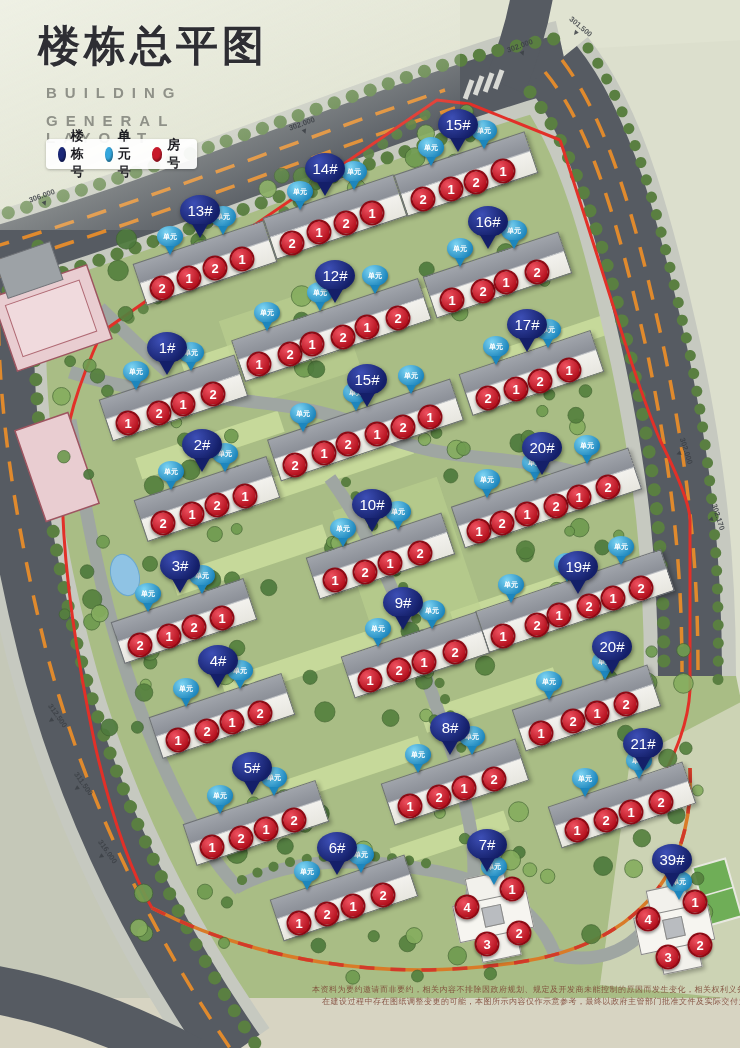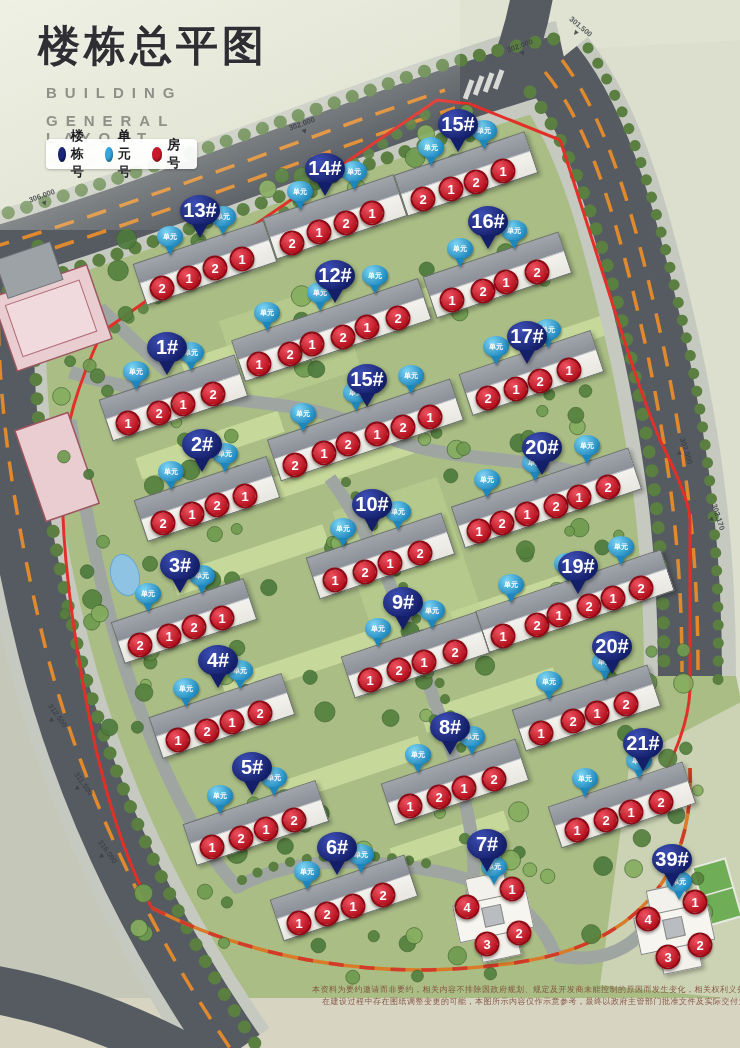--- a/index.html
+++ b/index.html
@@ -41,21 +41,21 @@
   .upin .bub{position:absolute;left:0;top:0;width:26px;height:21px;border-radius:50%;
         background:radial-gradient(circle at 35% 30%,#7ed5f4,#1d86bd 75%);
         color:#fff;font-size:7px;font-weight:bold;display:flex;align-items:center;justify-content:center;letter-spacing:0;}
   .upin .tail{position:absolute;left:8px;top:20px;width:0;height:0;
         border-left:5px solid transparent;border-right:5px solid transparent;border-top:9px solid #1d86bd;}
 
   .bpin{position:absolute;width:40px;height:43px;z-index:5;transform:translate(-50%,-100%);
         filter:drop-shadow(1px 2px 2px rgba(0,0,0,.45));}
   .bpin .bub{position:absolute;left:0;top:0;width:40px;height:31px;border-radius:50%;
         background:radial-gradient(circle at 35% 28%,#3d4fb6,#141f69 72%);
-        color:#fff;font-size:20px;font-weight:bold;display:flex;align-items:center;justify-content:center;}
+        color:#fff;font-size:15px;font-weight:normal;display:flex;align-items:center;justify-content:center;}
   .bpin .tail{position:absolute;left:12px;top:29px;width:0;height:0;
         border-left:8px solid transparent;border-right:8px solid transparent;border-top:14px solid #141f69;}
 
   .elev{position:absolute;z-index:2;color:#3c4046;font-size:7.5px;font-weight:bold;
         display:flex;flex-direction:column;align-items:center;line-height:1.1;opacity:.85;}
   .elev .tri{font-size:8px;}
 
   
   .disc{position:absolute;z-index:9;color:#7c4434;font-size:8px;white-space:nowrap;
         filter:blur(.7px);opacity:.85;letter-spacing:.5px;}
@@ -671,21 +671,21 @@
         <div class="tail"></div>
       </div>
       <div class="upin" style="left: 548px; top: 349px;">
         <div class="bub">单元</div>
         <div class="tail"></div>
       </div>
       <div class="room" style="left: 488px; top: 398px;">2</div>
       <div class="room" style="left: 516px; top: 389px;">1</div>
       <div class="room" style="left: 540px; top: 381px;">2</div>
       <div class="room" style="left: 569px; top: 370px;">1</div>
-      <div class="bpin" style="left: 527px; top: 352px; margin-top: 12px;">
+      <div class="bpin" style="left: 527px; top: 352px;">
         <div class="bub">17#</div>
         <div class="tail"></div>
       </div>
       <div class="slab" style="width: 185px; left: 453px; top: 476px; transform: rotate(-18.5deg);"></div>
       <div class="upin" style="left: 487px; top: 499px;">
         <div class="bub">单元</div>
         <div class="tail"></div>
       </div>
       <div class="upin" style="left: 535px; top: 482px;">
         <div class="bub">单元</div>

